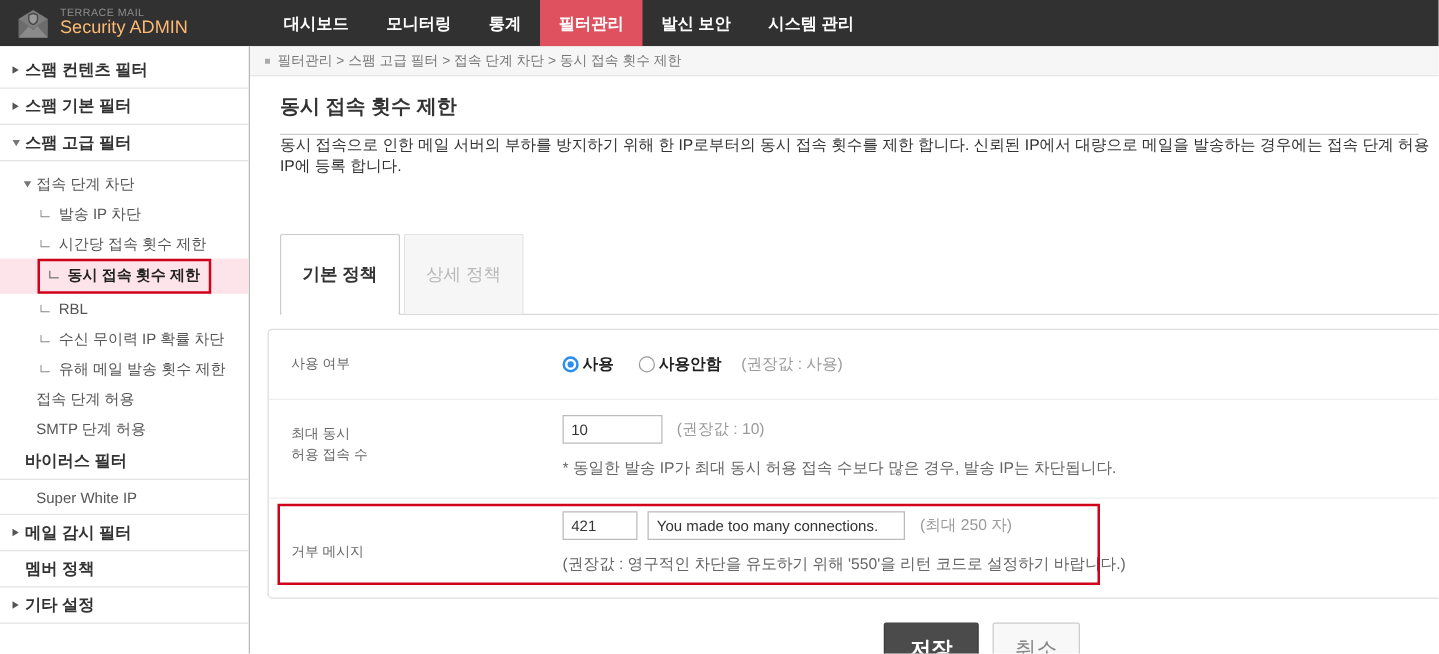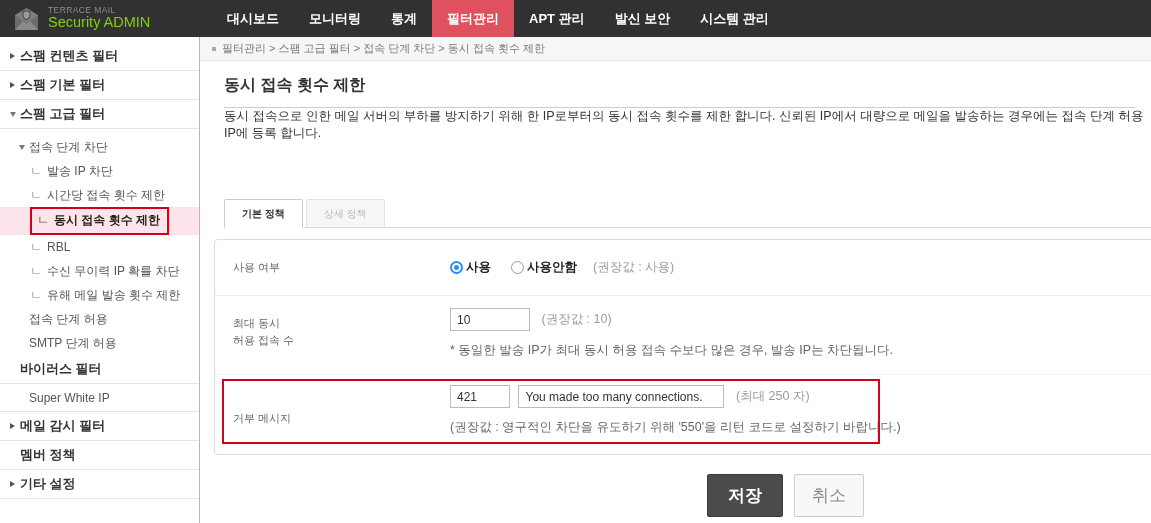--- a/index.html
+++ b/index.html
@@ -5,21 +5,21 @@
   * { box-sizing: border-box; margin: 0; padding: 0; }
   html,body { width:1151px; height:523px; }
   body { font-family:"Liberation Sans","DejaVu Sans",sans-serif; background:#fff; overflow:hidden; position:relative; font-size:12px; color:#333; }
 
   
   .topbar { height:37px; background:#313131; display:flex; align-items:stretch; }
   .logo { width:200px; display:flex; align-items:center; gap:8px; padding-left:13px; }
   .logo svg { display:block; }
   .logo-txt { display:flex; flex-direction:column; line-height:1.1; }
   .logo-line1 { font-size:8.5px; color:#8d8d8d; letter-spacing:.4px; }
-  .logo-line2 { font-size:14.5px; color:#84cc16; }
+  .logo-line2 { font-size:14.5px; color:#fdba74; }
   .nav { display:flex; margin-left:12px; }
   .nav-item { padding:0 15px; line-height:37px; color:#fff; font-weight:bold; font-size:13px; cursor:pointer; white-space:nowrap; }
   .nav-item.active { background:#e0515f; }
 
   
   .wrap { display:flex; height:486px; }
 
   
   .sidebar { width:200px; border-right:1px solid #b9b9b9; padding-top:5px; flex:none; background:#fff; }
   .s-item { display:flex; align-items:center; cursor:pointer; }
@@ -39,21 +39,21 @@
   .main { flex:1; display:flex; flex-direction:column; min-width:0; }
   .crumb-bar { height:24px; background:#f6f6f6; border-bottom:1px solid #e7e7e7; display:flex; align-items:center; gap:6px; padding-left:12px; flex:none; }
   .crumb-sq { width:4px; height:4px; background:#aaa; flex:none; }
   .crumb-txt { font-size:11px; color:#777; }
 
   .content { padding:14px 0 0 24px; overflow:hidden; flex:1; }
   .pg-title { font-size:16px; font-weight:bold; color:#333; padding-bottom:11px; border-bottom:1px solid #ccc; margin-right:16px; }
   .pg-desc { font-size:12.5px; color:#333; }
 
   .tab-row { display:flex; margin-top:45px; border-bottom:1px solid #d9d9d9; margin-right:-4px; }
-  .tab { padding:0 17px; line-height:27px; font-size:10px; cursor:pointer;margin-top:12px; }
+  .tab { padding:18px 17px; line-height:27px; font-size:14px; cursor:pointer; }
   .tab.active { background:#fff; border:1px solid #ccc; border-bottom:1px solid #fff; margin-bottom:-1px; font-weight:bold; color:#333; border-radius:2px 2px 0 0; }
   .tab.inactive { background:#f6f6f6; border:1px solid #e3e3e3; border-bottom:none; color:#b8b8b8; margin-left:3px; border-radius:2px 2px 0 0; }
 
   .form-box { margin-top:11px; margin-left:-10px; margin-right:-6px; border:1px solid #ddd; border-radius:4px; background:#fff; }
   .f-row { display:flex; border-bottom:1px solid #eee; }
   .f-row:last-child { border-bottom:none; }
   .f-label { width:235px; flex:none; padding-left:18px; color:#666; font-size:11px; line-height:1.5; }
   .f-ctrl { flex:1; font-size:12.5px; color:#333; }
   .row-use { padding:19px 0; align-items:center; }
   .row-max { padding:12px 0 15px; }
@@ -100,21 +100,20 @@
     <span class="logo-txt">
       <span class="logo-line1">TERRACE MAIL</span>
       <span class="logo-line2">Security ADMIN</span>
     </span>
   </div>
   <div class="nav">
     <div class="nav-item">대시보드</div>
     <div class="nav-item">모니터링</div>
     <div class="nav-item">통계</div>
     <div class="nav-item active">필터관리</div>
-    <div class="nav-item">APT 관리</div>
     <div class="nav-item">발신 보안</div>
     <div class="nav-item">시스템 관리</div>
   </div>
 </div>
 
 <div class="wrap">
 
   <div class="sidebar">
     <div class="s-item lvl0 div-b">
       <span class="arr">

